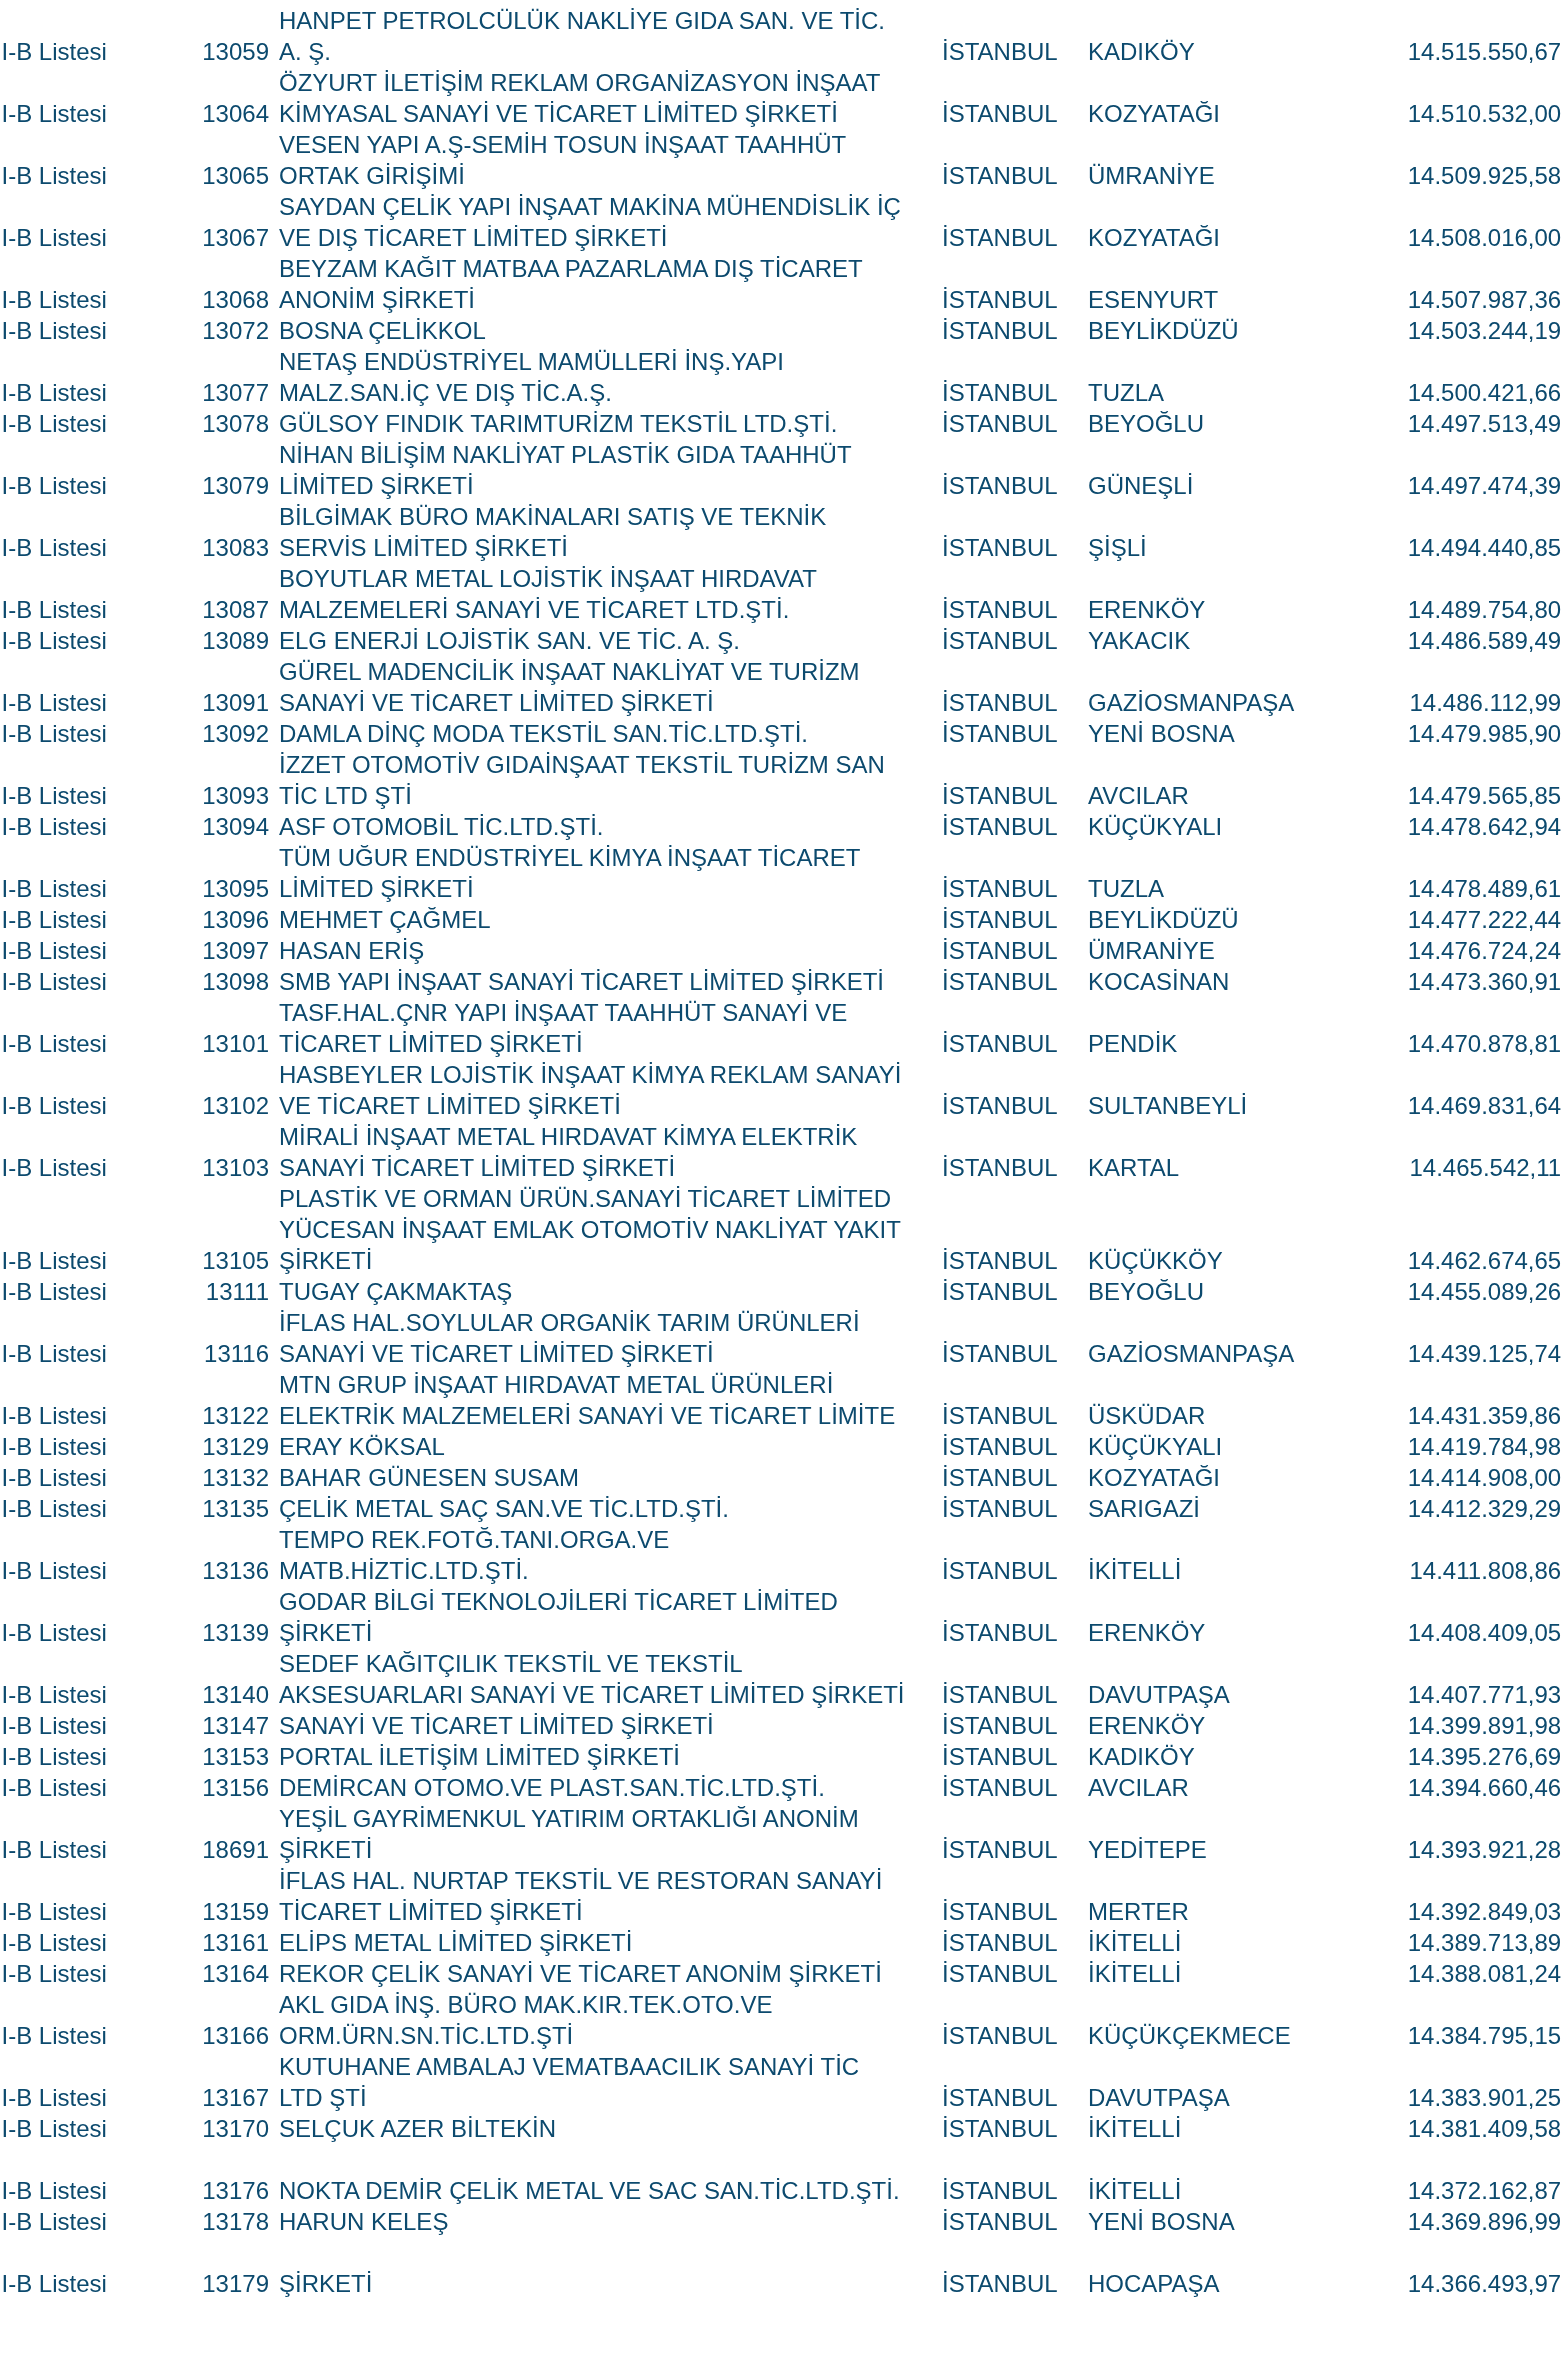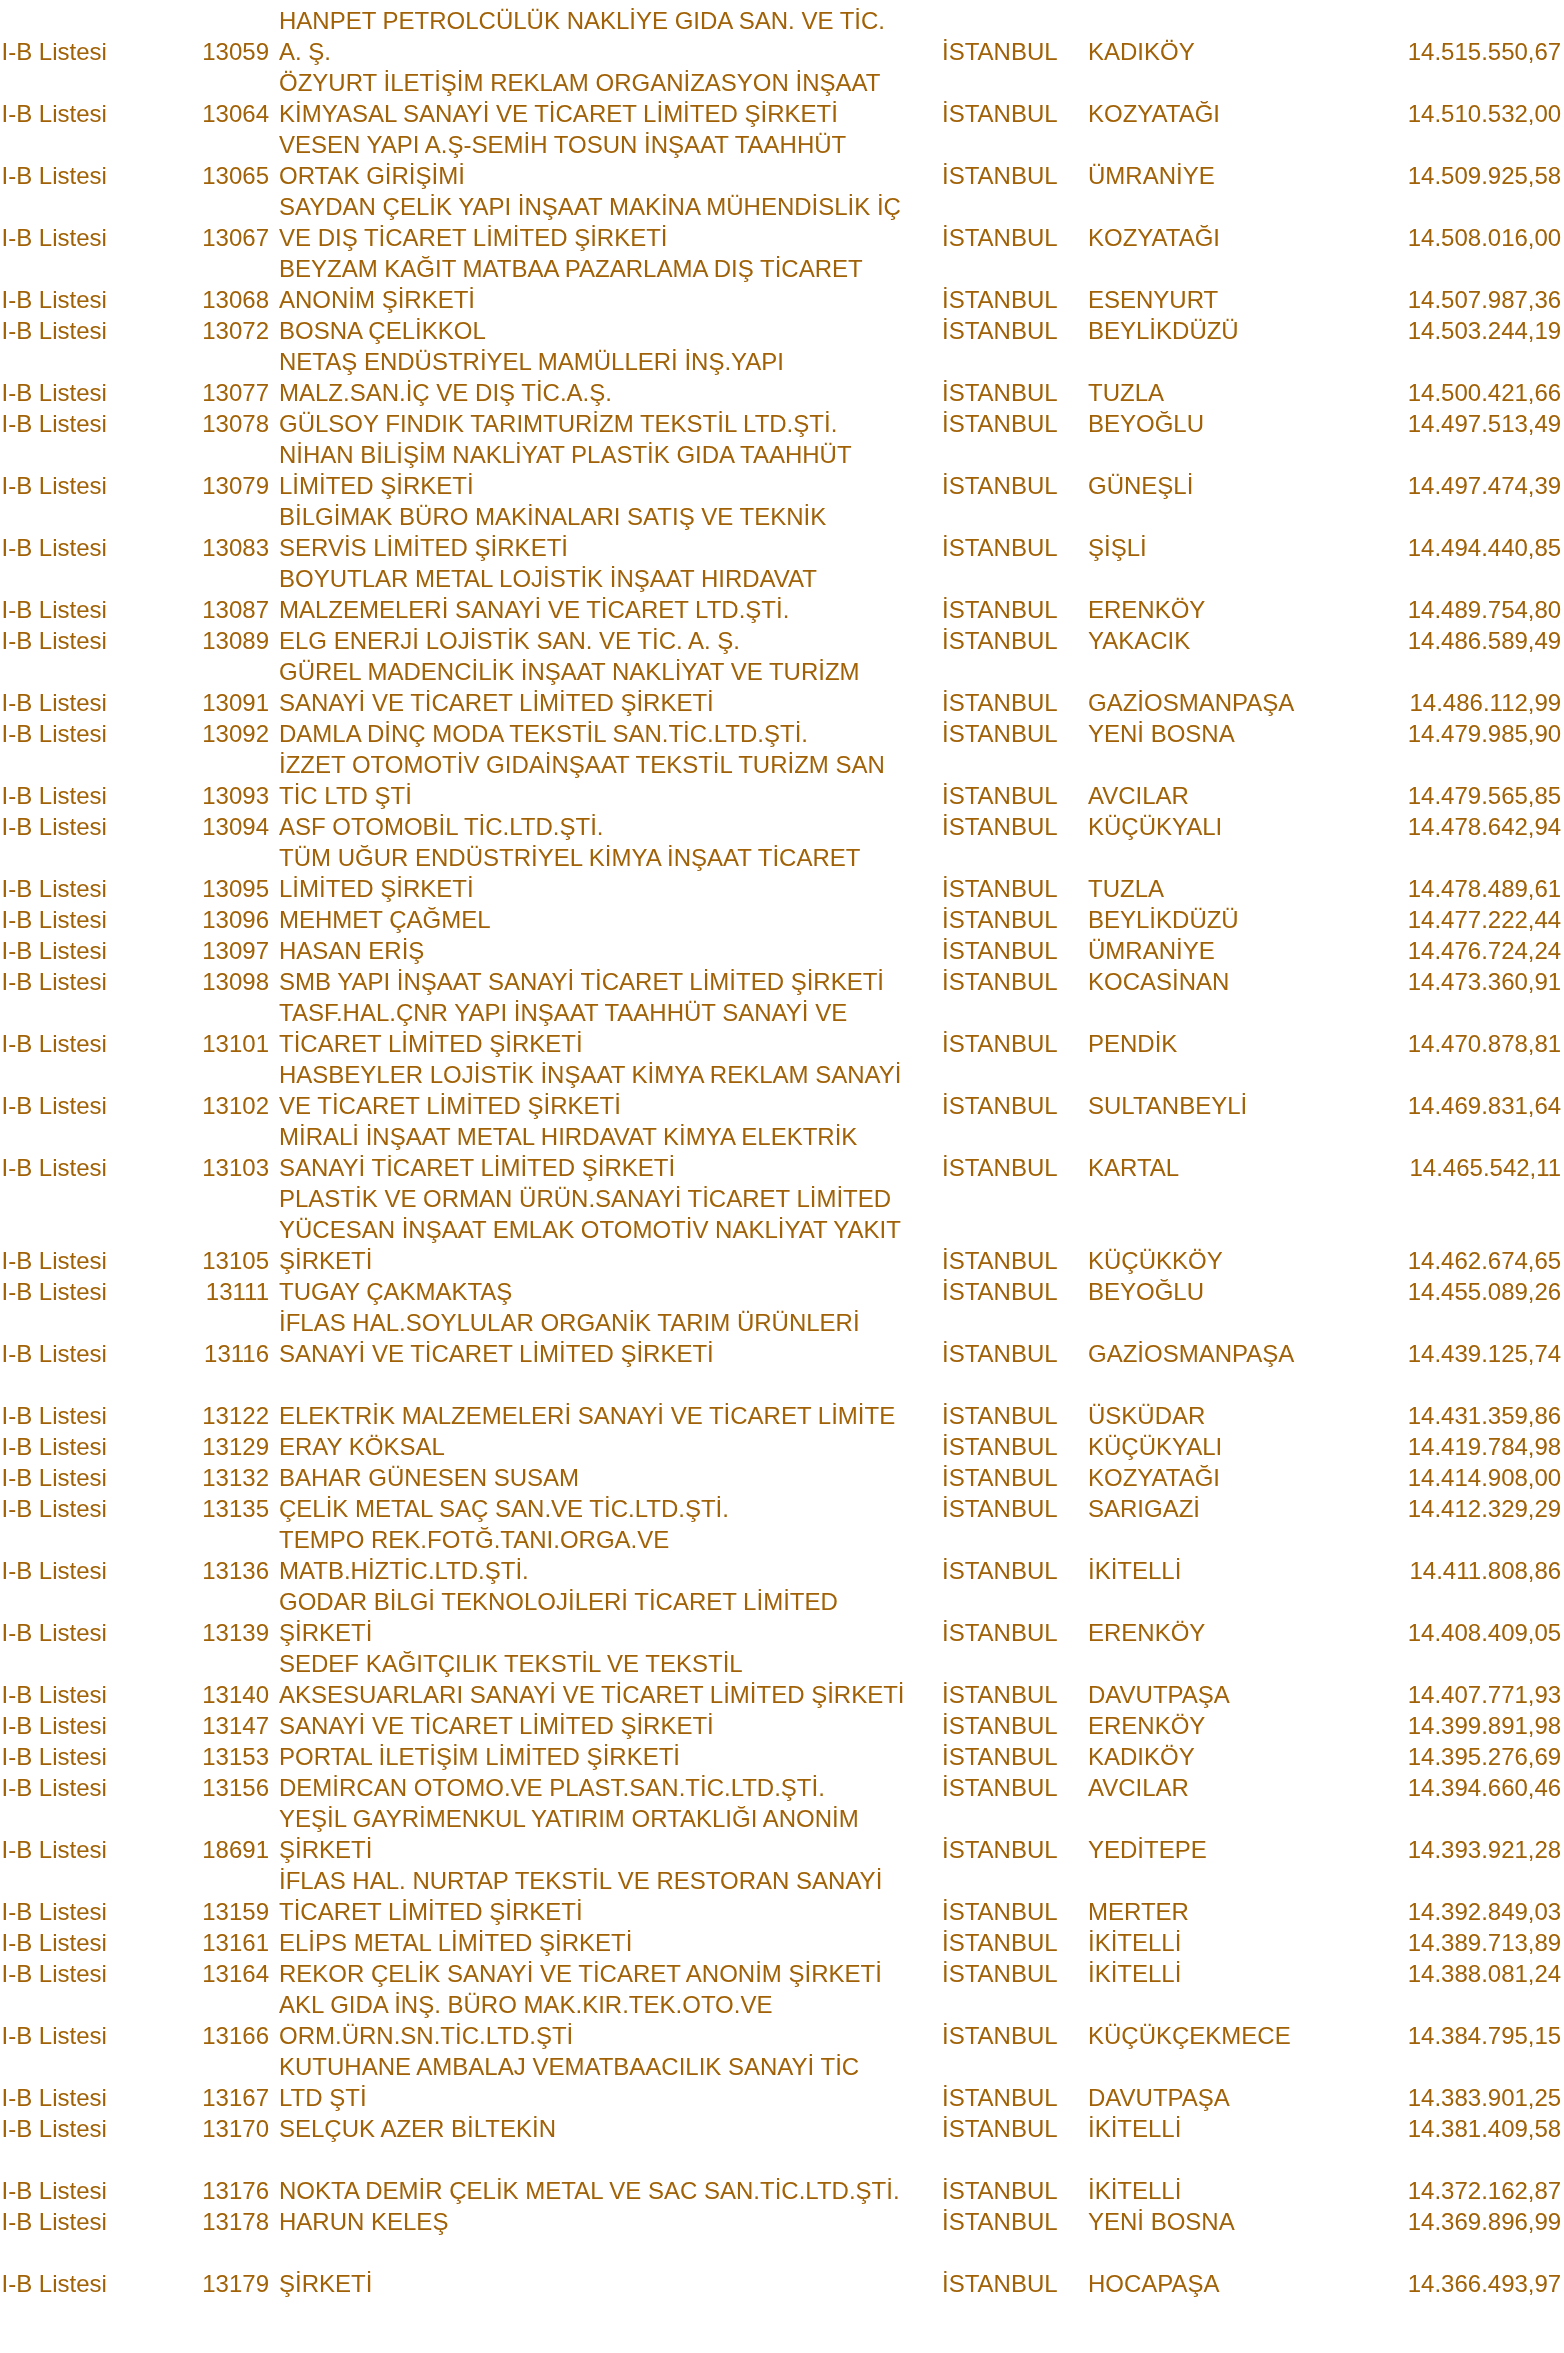--- a/index.html
+++ b/index.html
@@ -5,21 +5,21 @@
   html, body {
     margin: 0;
     padding: 0;
     background: #ffffff;
   }
   .page {
     position: relative;
     width: 1565px;
     height: 2354px;
     background: #ffffff;
-    color: #a16207;
+    color: #0c4a6e;
     font-family: "Liberation Sans", "DejaVu Sans", sans-serif;
     font-size: 24px;
     overflow: hidden;
   }
   .rows {
     position: absolute;
     top: 4.6px;
     left: 0;
     width: 100%;
   }
@@ -394,20 +394,21 @@
     <span class="c-label">I-B Listesi</span>
     <span class="c-num">13116</span>
     <span class="c-name">SANAYİ VE TİCARET LİMİTED ŞİRKETİ</span>
     <span class="c-city">İSTANBUL</span>
     <span class="c-district">GAZİOSMANPAŞA</span>
     <span class="c-amount">14.439.125,74</span>
   </div>
       <div class="row">
     <span class="c-label"></span>
     <span class="c-num"></span>
+    <span class="c-name">MTN GRUP İNŞAAT HIRDAVAT METAL ÜRÜNLERİ</span>
     <span class="c-city"></span>
     <span class="c-district"></span>
     <span class="c-amount"></span>
   </div>
       <div class="row">
     <span class="c-label">I-B Listesi</span>
     <span class="c-num">13122</span>
     <span class="c-name">ELEKTRİK MALZEMELERİ SANAYİ VE TİCARET LİMİTE</span>
     <span class="c-city">İSTANBUL</span>
     <span class="c-district">ÜSKÜDAR</span>

